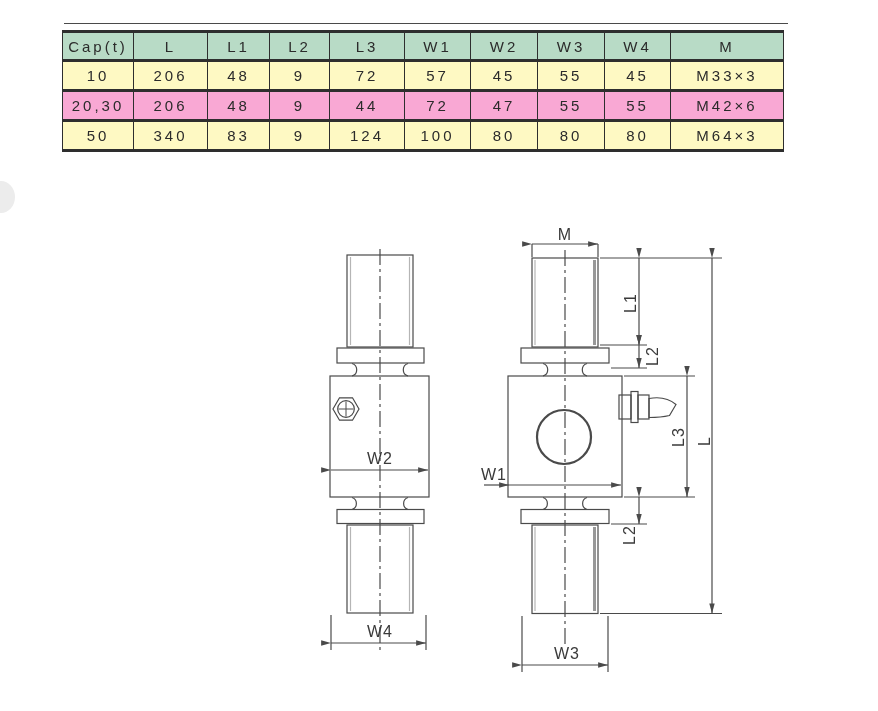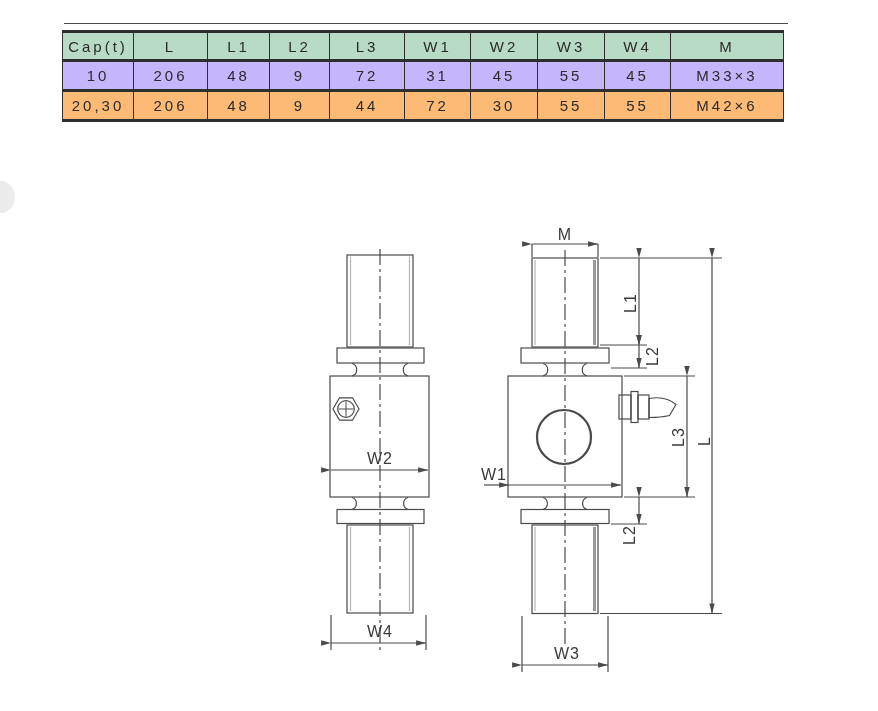--- a/index.html
+++ b/index.html
@@ -17,22 +17,22 @@
     border-left:1px solid #2e2e2e;border-right:1px solid #2e2e2e;
     font-size:15px;color:#2b2b2b;letter-spacing:3px;
   }
   .dimtable th,.dimtable td{
     border-left:1px solid #2e2e2e;
     border-bottom:3px solid #2e2e2e;
     text-align:center;vertical-align:middle;
     font-weight:normal;padding:0;
   }
   .dimtable th{height:26px;background:#b8dbc6;}
-  .dimtable td{height:27px;background:#c4b5fd;}
-  .dimtable tr.hl td{background:#fdba74;}
+  .dimtable td{height:27px;background:#fef9c3;}
+  .dimtable tr.hl td{background:#f9a8d4;}
   .dimtable tr:last-child td{border-bottom:none;}
   .dimtable th:first-child,.dimtable td:first-child{border-left:none;}
   svg text{font-family:"Liberation Sans","DejaVu Sans",sans-serif;fill:#3a3a3a;}
 </style>
 </head>
 <body>
 
 <div class="topline"></div>
 
 <table class="dimtable">
@@ -62,37 +62,49 @@
         <th>M</th>
       </tr>
   </thead>
   <tbody>
       <tr>
         <td>10</td>
         <td>206</td>
         <td>48</td>
         <td>9</td>
         <td>72</td>
-        <td>31</td>
+        <td>57</td>
         <td>45</td>
         <td>55</td>
         <td>45</td>
         <td>M33×3</td>
       </tr>
       <tr class="hl">
         <td>20,30</td>
         <td>206</td>
         <td>48</td>
         <td>9</td>
         <td>44</td>
         <td>72</td>
-        <td>30</td>
+        <td>47</td>
         <td>55</td>
         <td>55</td>
         <td>M42×6</td>
+      </tr>
+      <tr>
+        <td>50</td>
+        <td>340</td>
+        <td>83</td>
+        <td>9</td>
+        <td>124</td>
+        <td>100</td>
+        <td>80</td>
+        <td>80</td>
+        <td>80</td>
+        <td>M64×3</td>
       </tr>
     </tbody>
 </table>
 
 <svg id="drawing" width="878" height="711" viewBox="0 0 878 711">
   <defs>
     <marker id="arr" markerWidth="11" markerHeight="8" refX="10.4" refY="3.5" orient="auto" markerUnits="userSpaceOnUse">
       <path d="M0.5,0.8 L10.4,3.5 L0.5,6.2 Z" fill="#4a4a4a"></path>
     </marker>
   </defs>

